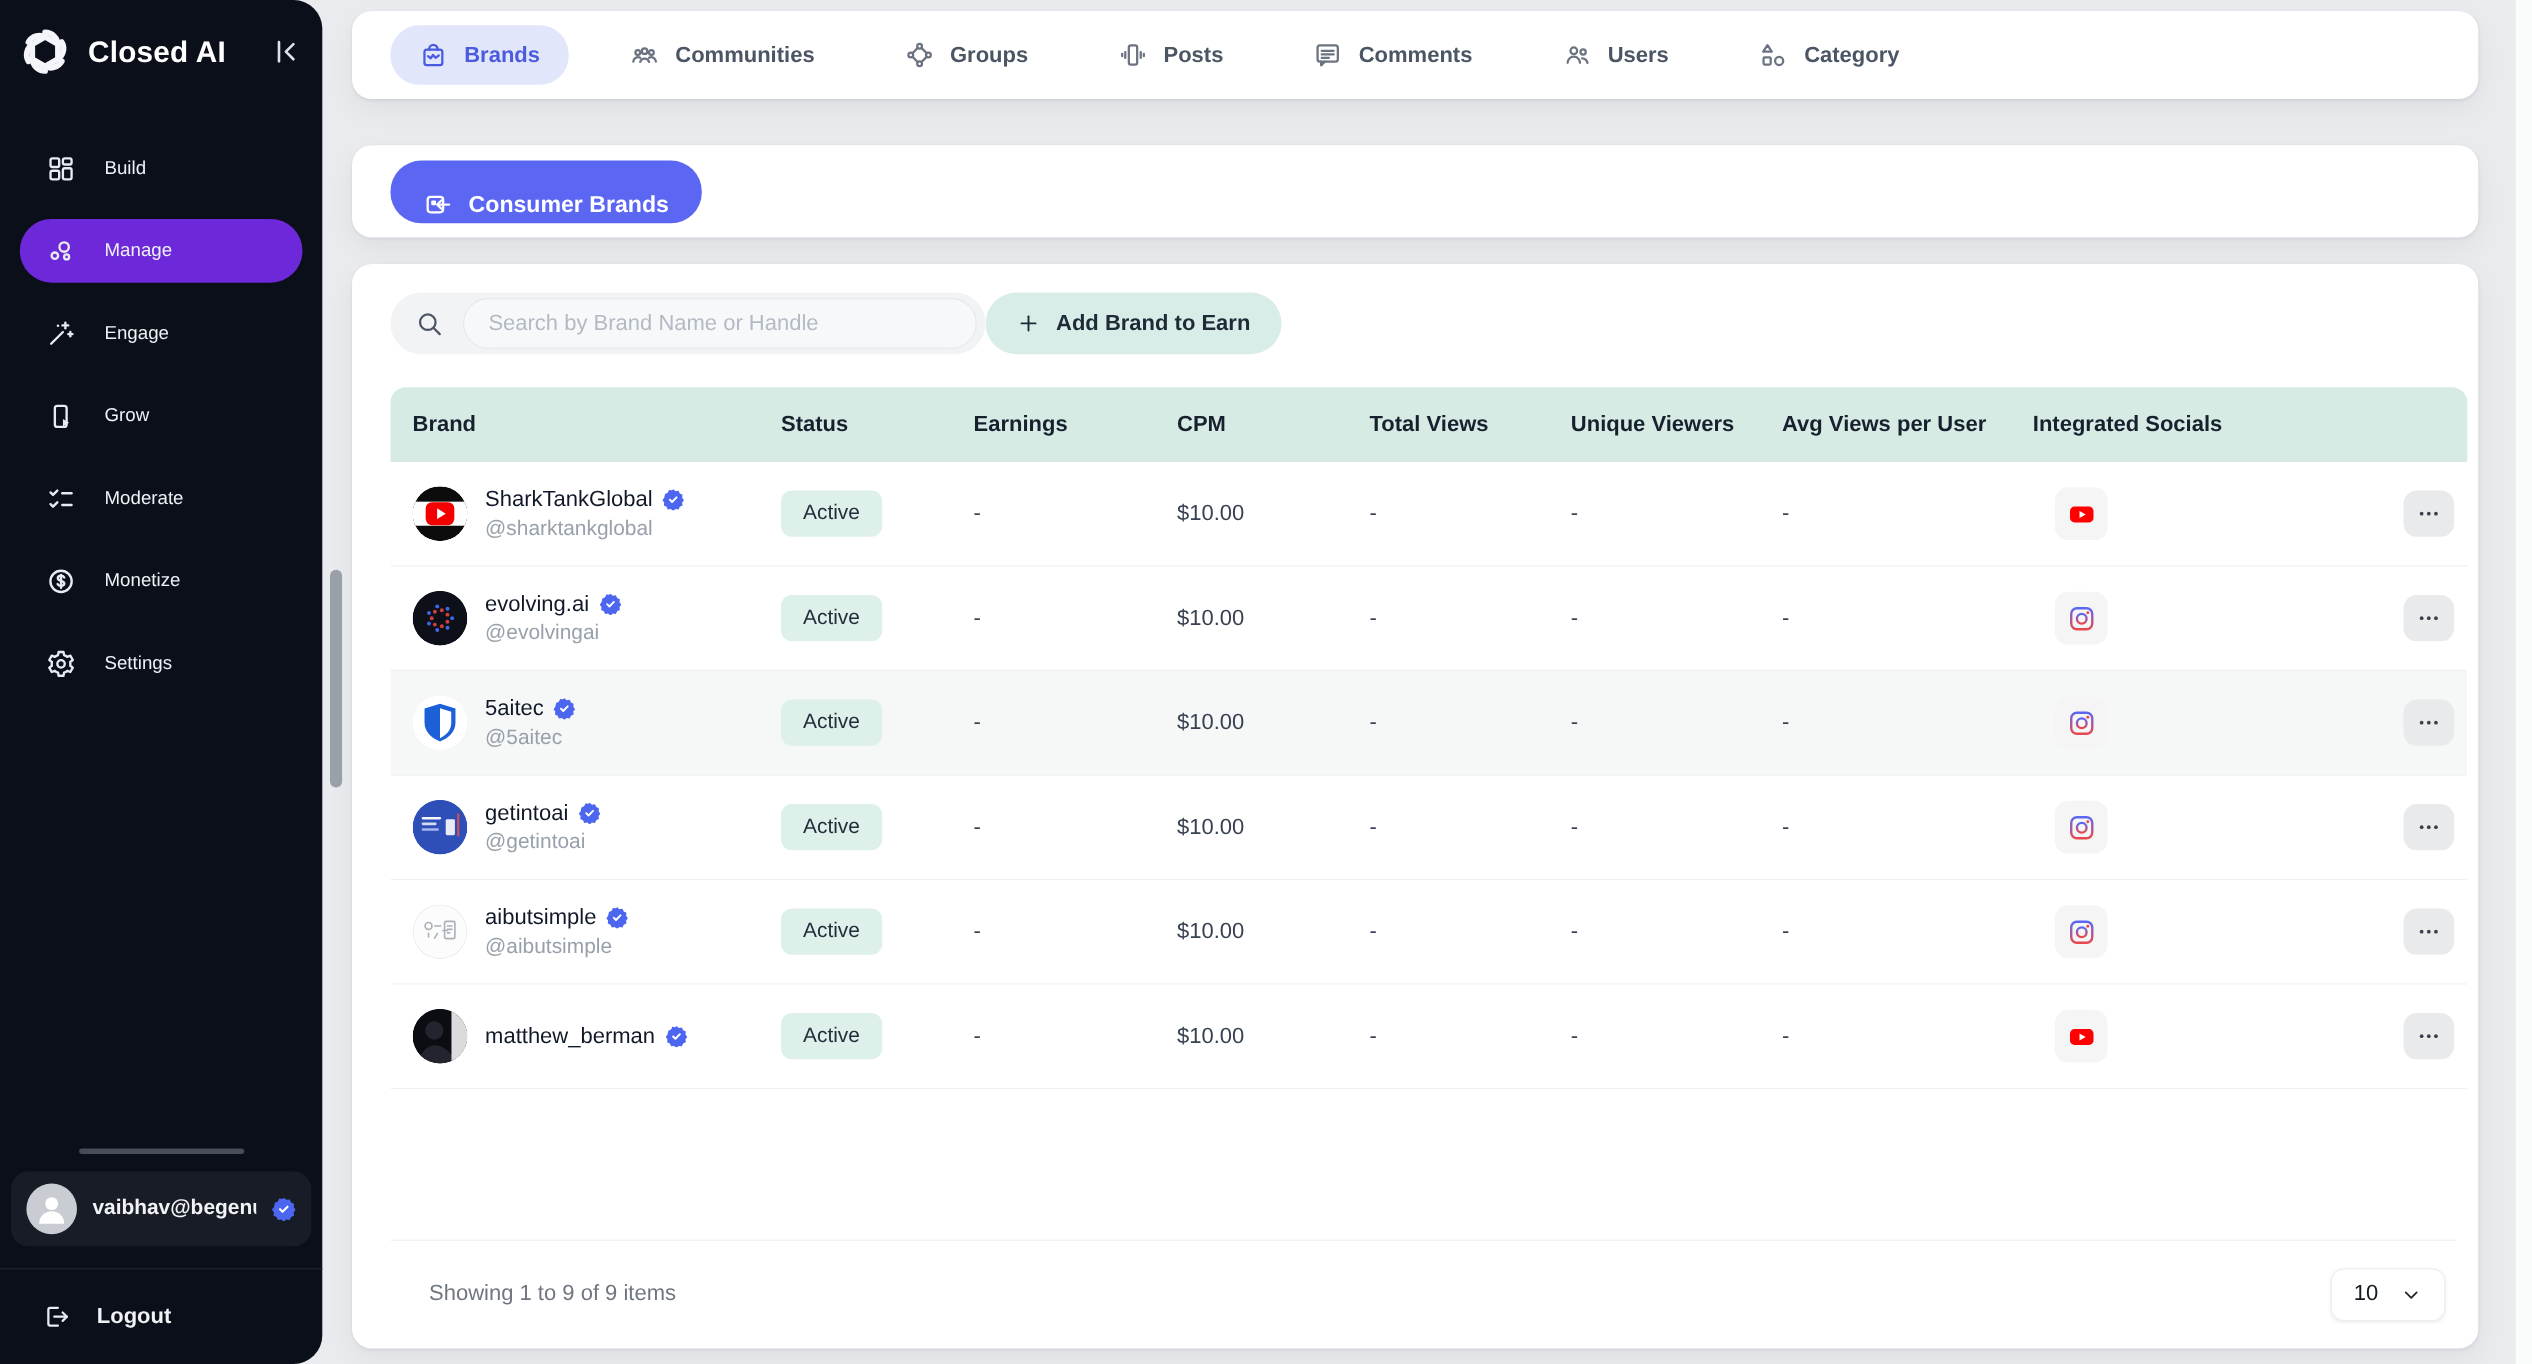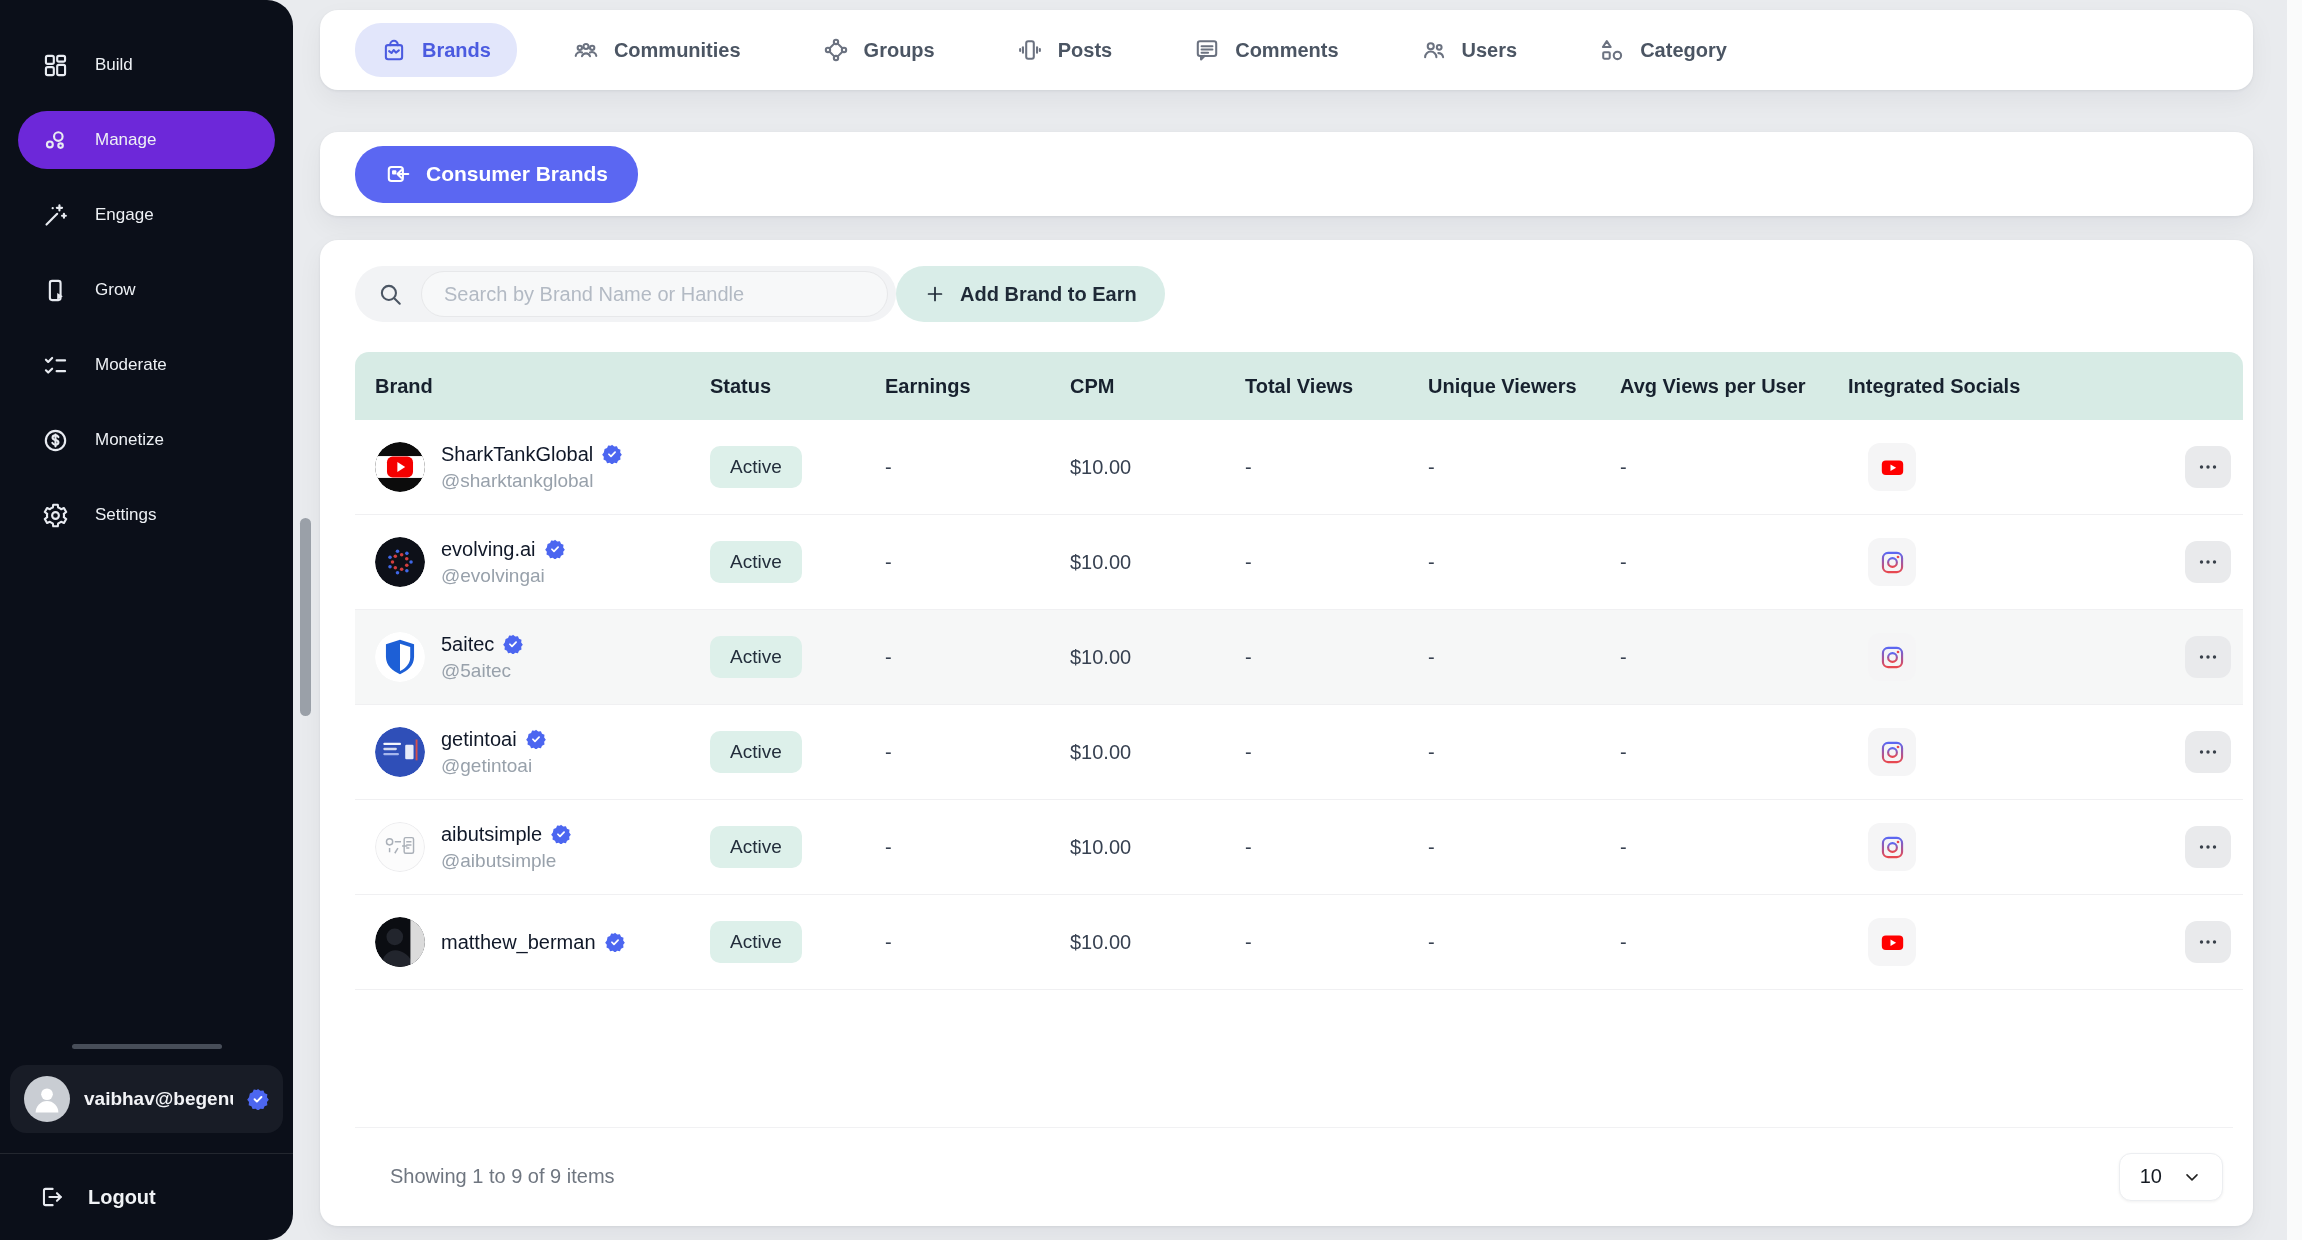--- a/index.html
+++ b/index.html
@@ -45,21 +45,21 @@
     box-shadow:0 1px 3px rgba(15,23,42,.07),0 10px 26px rgba(15,23,42,.05);box-sizing:border-box;}
   .tabsbar{top:10px;height:80px;display:flex;align-items:center;padding-left:35px;}
   .tab{display:flex;align-items:center;gap:15px;padding:14px 26px;border-radius:26px;color:#4b5563;
     font-size:20px;font-weight:600;margin-right:30px;cursor:pointer;white-space:nowrap;}
   .tab .tab-icon{width:26px;height:26px;color:#6b7280;}
   .tab .tab-icon svg{width:100%;height:100%;}
   .tab.active{background:#e2e6fb;color:#4b5be0;}
   .tab.active .tab-icon{color:#4b5be0;}
 
   .chipbar{top:132px;height:84px;display:flex;align-items:center;padding-left:35px;}
-  .chip{display:flex;align-items:center;gap:15px;background:#5b67f2;color:#fff;height:57px;
+  .chip{display:flex;align-items:flex-end;gap:15px;background:#5b67f2;color:#fff;height:57px;
     padding:4px 30px;border-radius:28px;font-size:21px;font-weight:600;border:none;cursor:pointer;}
   .chip-icon{width:26px;height:26px;color:#fff;}
   .chip-icon svg{width:100%;height:100%;}
 
   .tablecard{top:240px;height:986px;}
   .toolbar{display:flex;align-items:center;justify-content:flex-start;padding:26px 10px 0 35px;}
   .search{position:relative;width:541px;height:56px;background:#f2f3f5;border-radius:28px;
     display:flex;align-items:center;}
   .search-icon{margin-left:22px;width:26px;height:26px;color:#4b5563;z-index:1;}
   .search-icon svg{width:100%;height:100%;}
@@ -109,20 +109,35 @@
   .chev{width:20px;height:20px;color:#222;}
   .chev svg{width:100%;height:100%;}
   .page-scroll-track{position:absolute;right:0;top:0;width:15px;height:1240px;background:#fafbfb;}
 </style>
 </head>
 <body>
 
 <div class="app">
 
   <aside class="sidebar">
+    <div class="sb-header">
+      <span class="logo" id="logo-icon"><svg viewBox="0 0 24 24" fill="none" stroke="#f4f5fb" stroke-width="2.5" stroke-linecap="round">
+            <path transform="rotate(0 12 12)" d="M12 3.6a5.6 5.6 0 0 1 5.6 5.6v4.8"></path>
+            <path transform="rotate(60 12 12)" d="M12 3.6a5.6 5.6 0 0 1 5.6 5.6v4.8"></path>
+            <path transform="rotate(120 12 12)" d="M12 3.6a5.6 5.6 0 0 1 5.6 5.6v4.8"></path>
+            <path transform="rotate(180 12 12)" d="M12 3.6a5.6 5.6 0 0 1 5.6 5.6v4.8"></path>
+            <path transform="rotate(240 12 12)" d="M12 3.6a5.6 5.6 0 0 1 5.6 5.6v4.8"></path>
+            <path transform="rotate(300 12 12)" d="M12 3.6a5.6 5.6 0 0 1 5.6 5.6v4.8"></path>
+          </svg></span>
+      <span class="logo-text">Closed AI</span>
+      <span class="collapse" id="collapse-icon"><svg xmlns="http://www.w3.org/2000/svg" viewBox="0 0 24 24" fill="none" stroke="currentColor" stroke-width="1.9" stroke-linecap="round" stroke-linejoin="round">
+            <path d="M8.5 5v14"></path>
+            <path d="M19 6.5L13.5 12 19 17.5"></path>
+          </svg></span>
+    </div>
     <nav class="nav" id="nav">
         <div class="nav-item">
           <span class="nav-icon"><svg xmlns="http://www.w3.org/2000/svg" viewBox="0 0 24 24" fill="none" stroke="currentColor" stroke-width="1.9" stroke-linecap="round" stroke-linejoin="round">
               <rect x="3.5" y="3.5" width="7" height="7" rx="1.5"></rect>
               <rect x="13.5" y="3.5" width="7" height="5" rx="1.5"></rect>
               <rect x="3.5" y="13.5" width="7" height="7" rx="1.5"></rect>
               <rect x="13.5" y="11.5" width="7" height="9" rx="1.5"></rect>
             </svg></span>
           <span class="nav-label">Build</span>
         </div>

